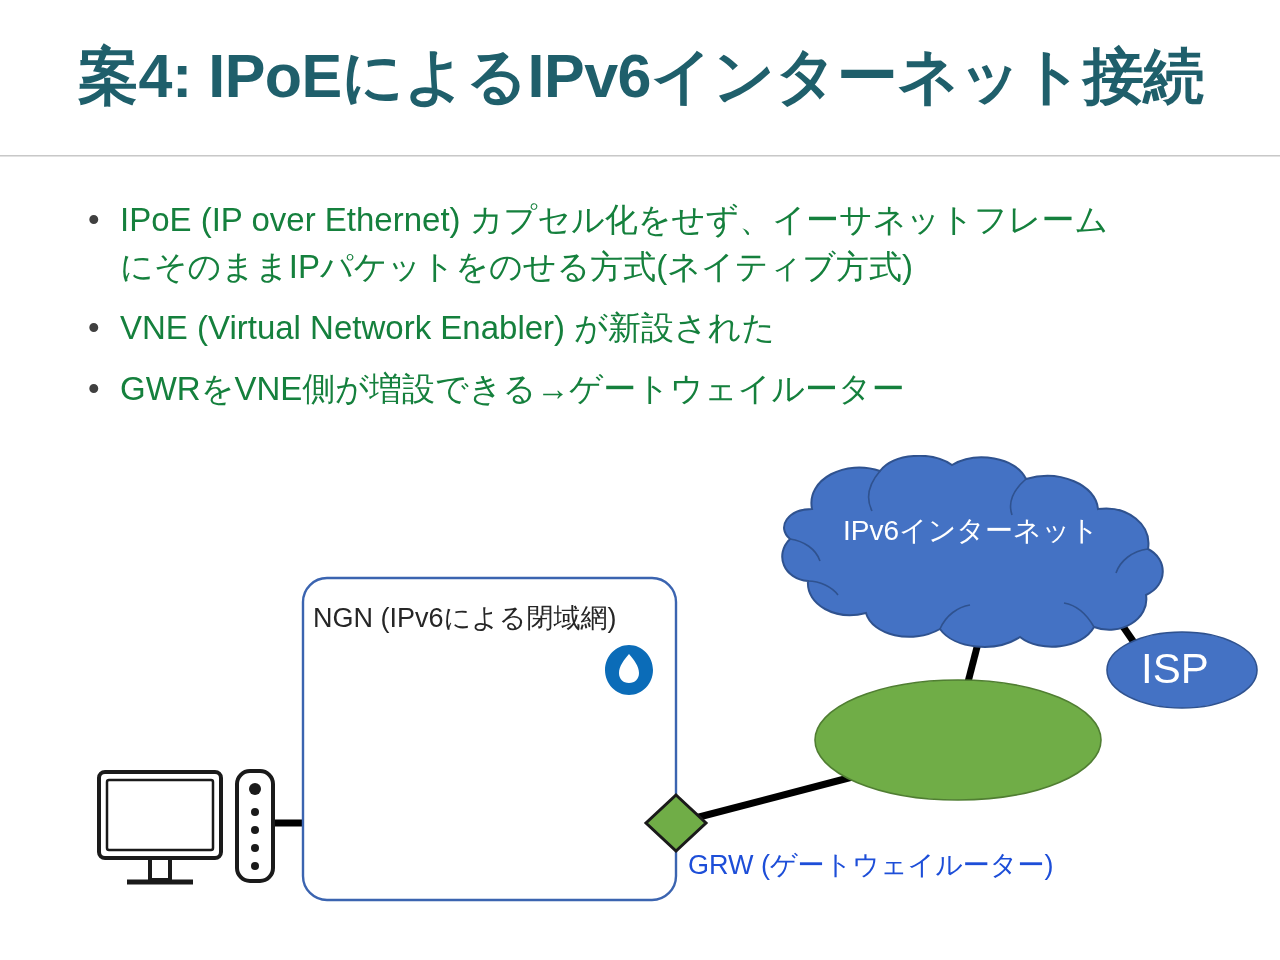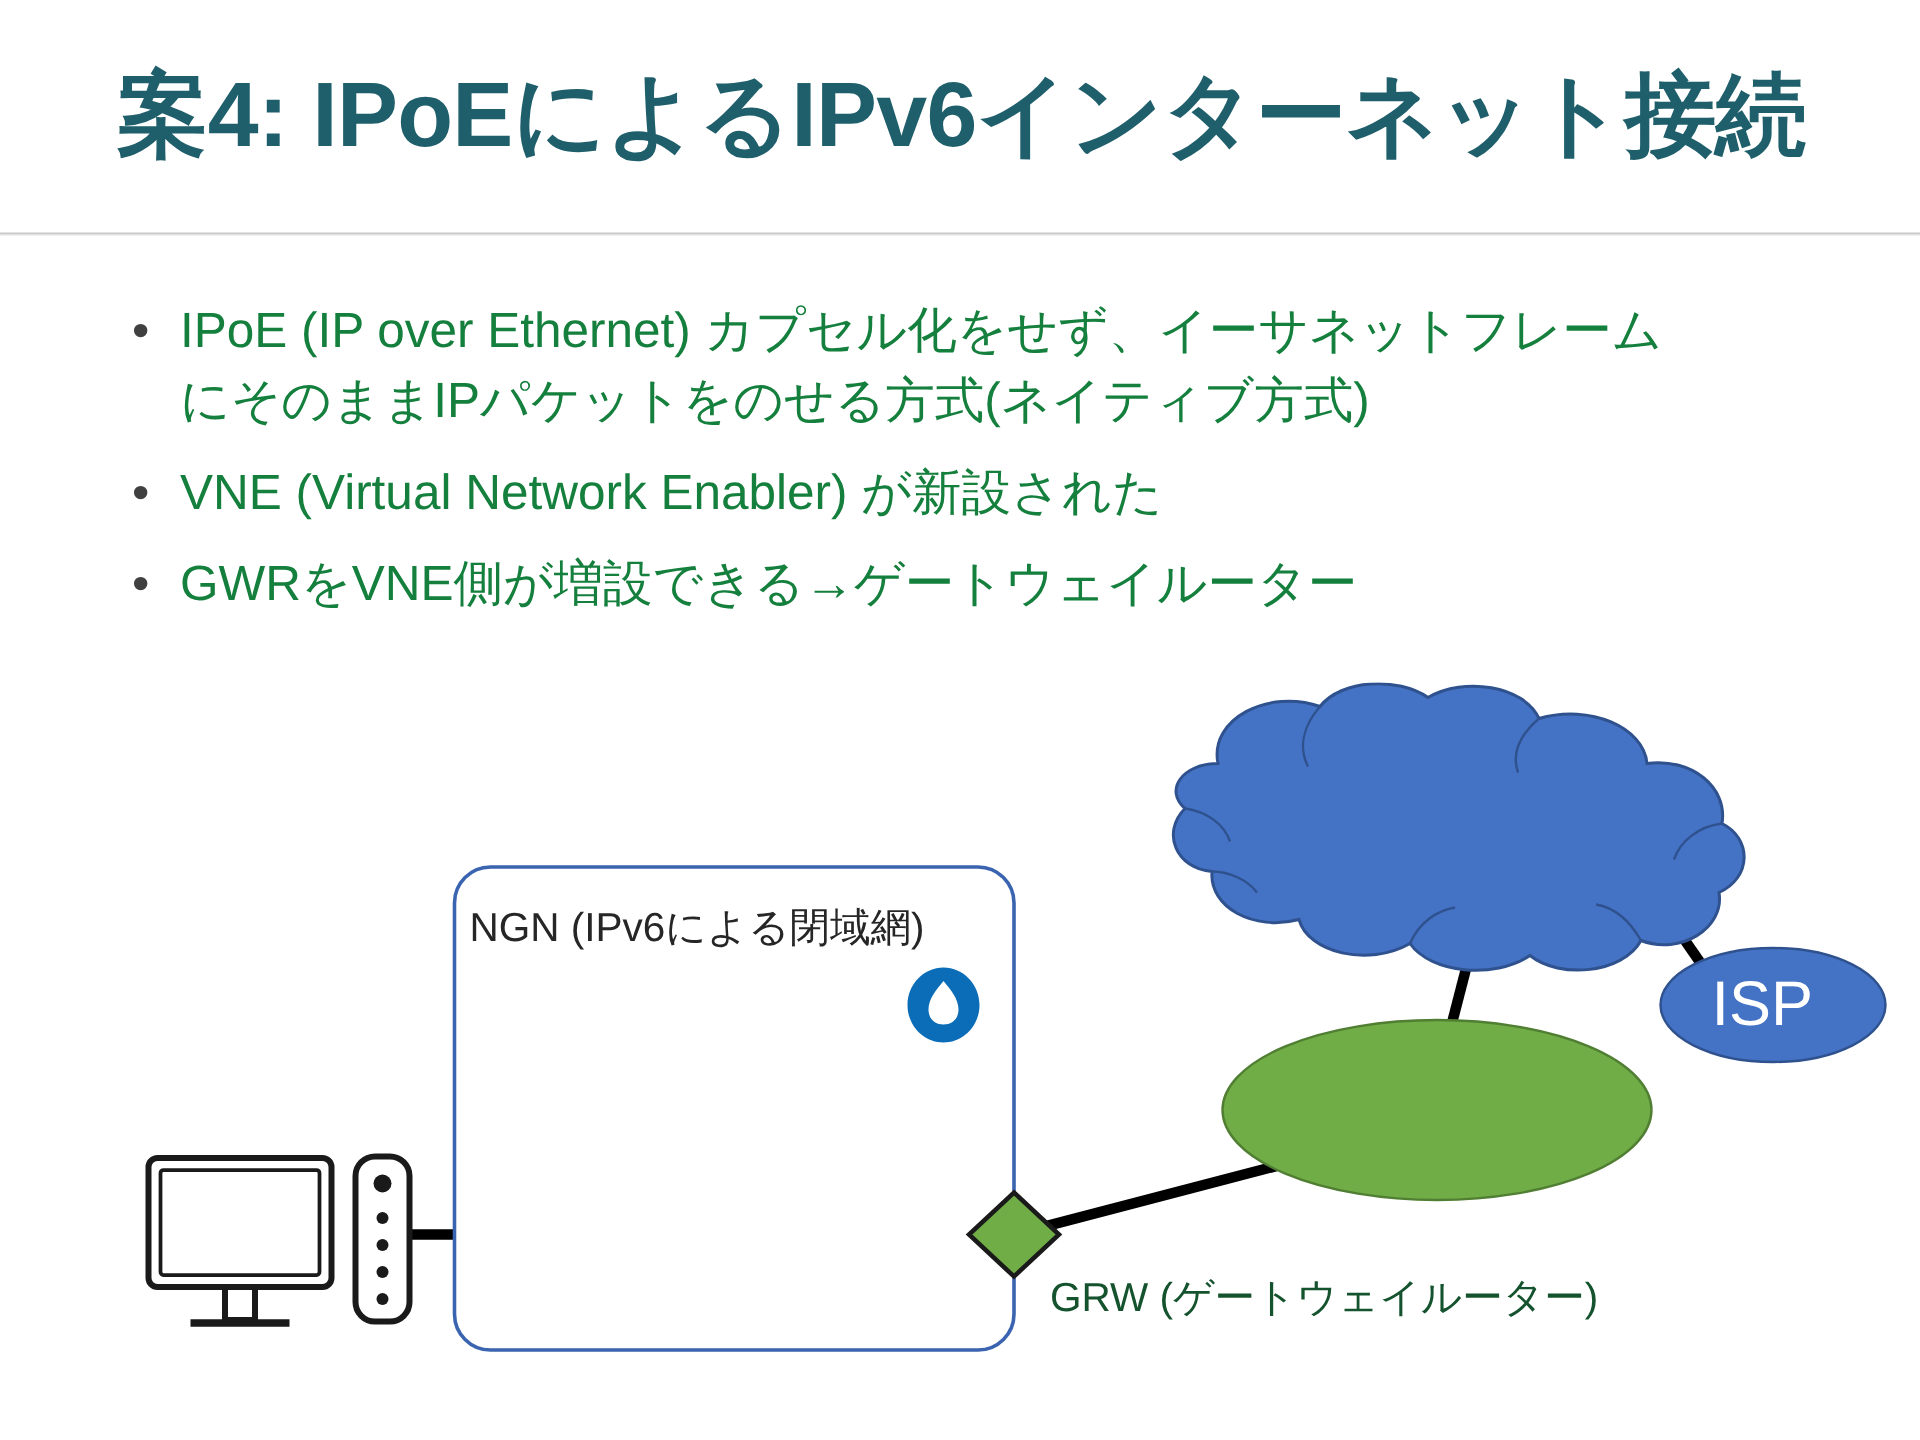--- a/index.html
+++ b/index.html
@@ -100,22 +100,21 @@
     top: 282px;
     font-size: 27px;
     line-height: 36px;
     color: #262626;
   }
   #grw-label {
     left: 688px;
     top: 392px;
     font-size: 27px;
     line-height: 36px;
-    color: #14532d;
-    margin-left: 12px;
+    color: #1d4ed8;
   }
 
   
   #cloud-label {
     left: 843px;
     top: 58px;
     font-size: 28px;
     line-height: 36px;
     color: #ffffff;
   }
@@ -245,19 +244,20 @@
       <circle cx="255" cy="375" r="4" fill="#1A1A1A"></circle>
       <circle cx="255" cy="393" r="4" fill="#1A1A1A"></circle>
       <circle cx="255" cy="411" r="4" fill="#1A1A1A"></circle>
     </g>
 
   </svg>
 
   <div class="diagram-label" id="ngn-title">NGN (IPv6による閉域網)</div>
 
 
+  <div class="diagram-label" id="cloud-label">IPv6インターネット</div>
 
 
   <div class="diagram-label" id="isp-label">ISP</div>
 
   <div class="diagram-label" id="grw-label">GRW (ゲートウェイルーター)</div>
 
 </div>
 
 </body></html>

